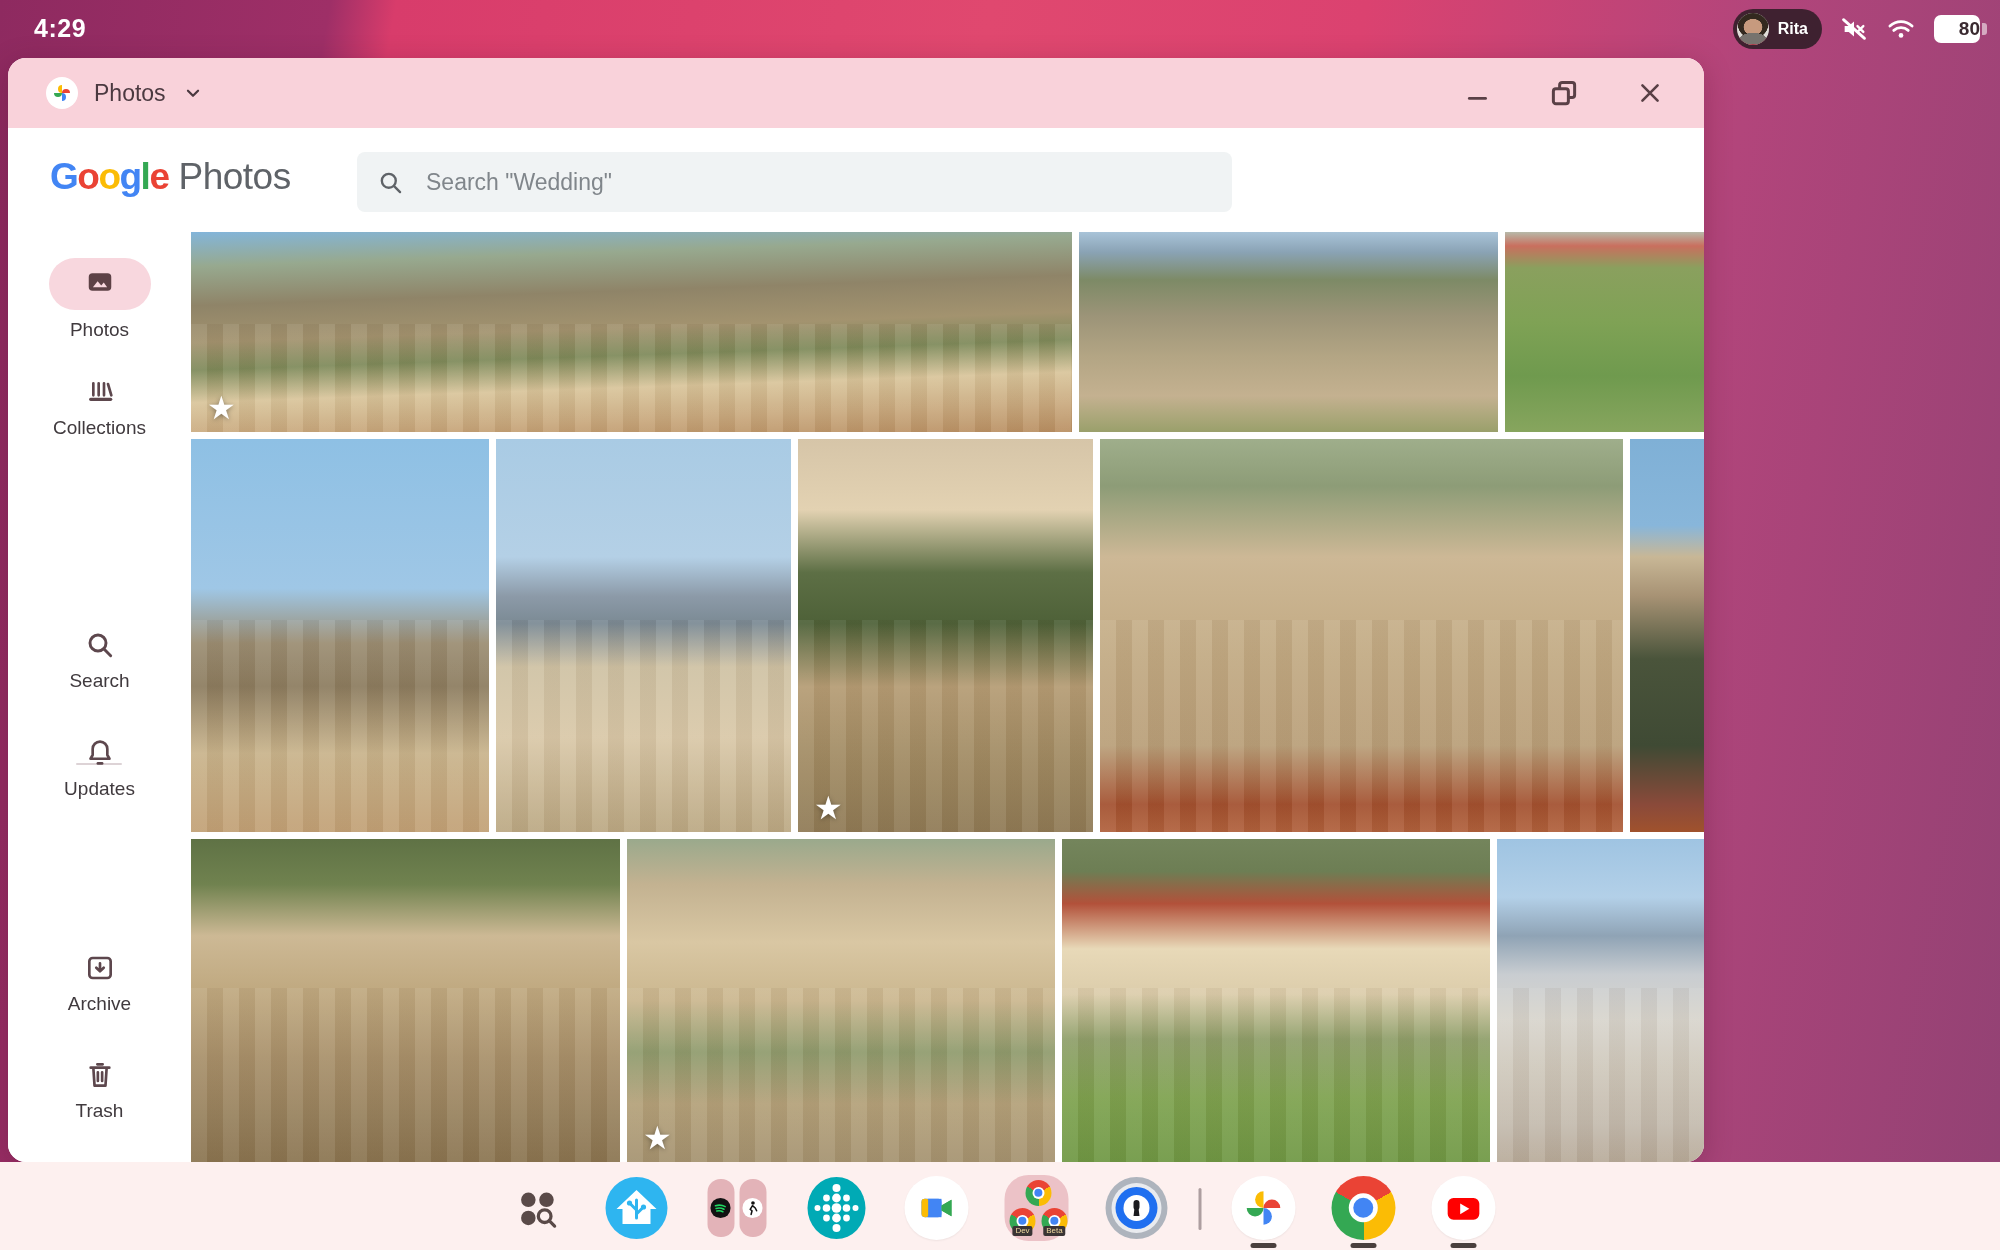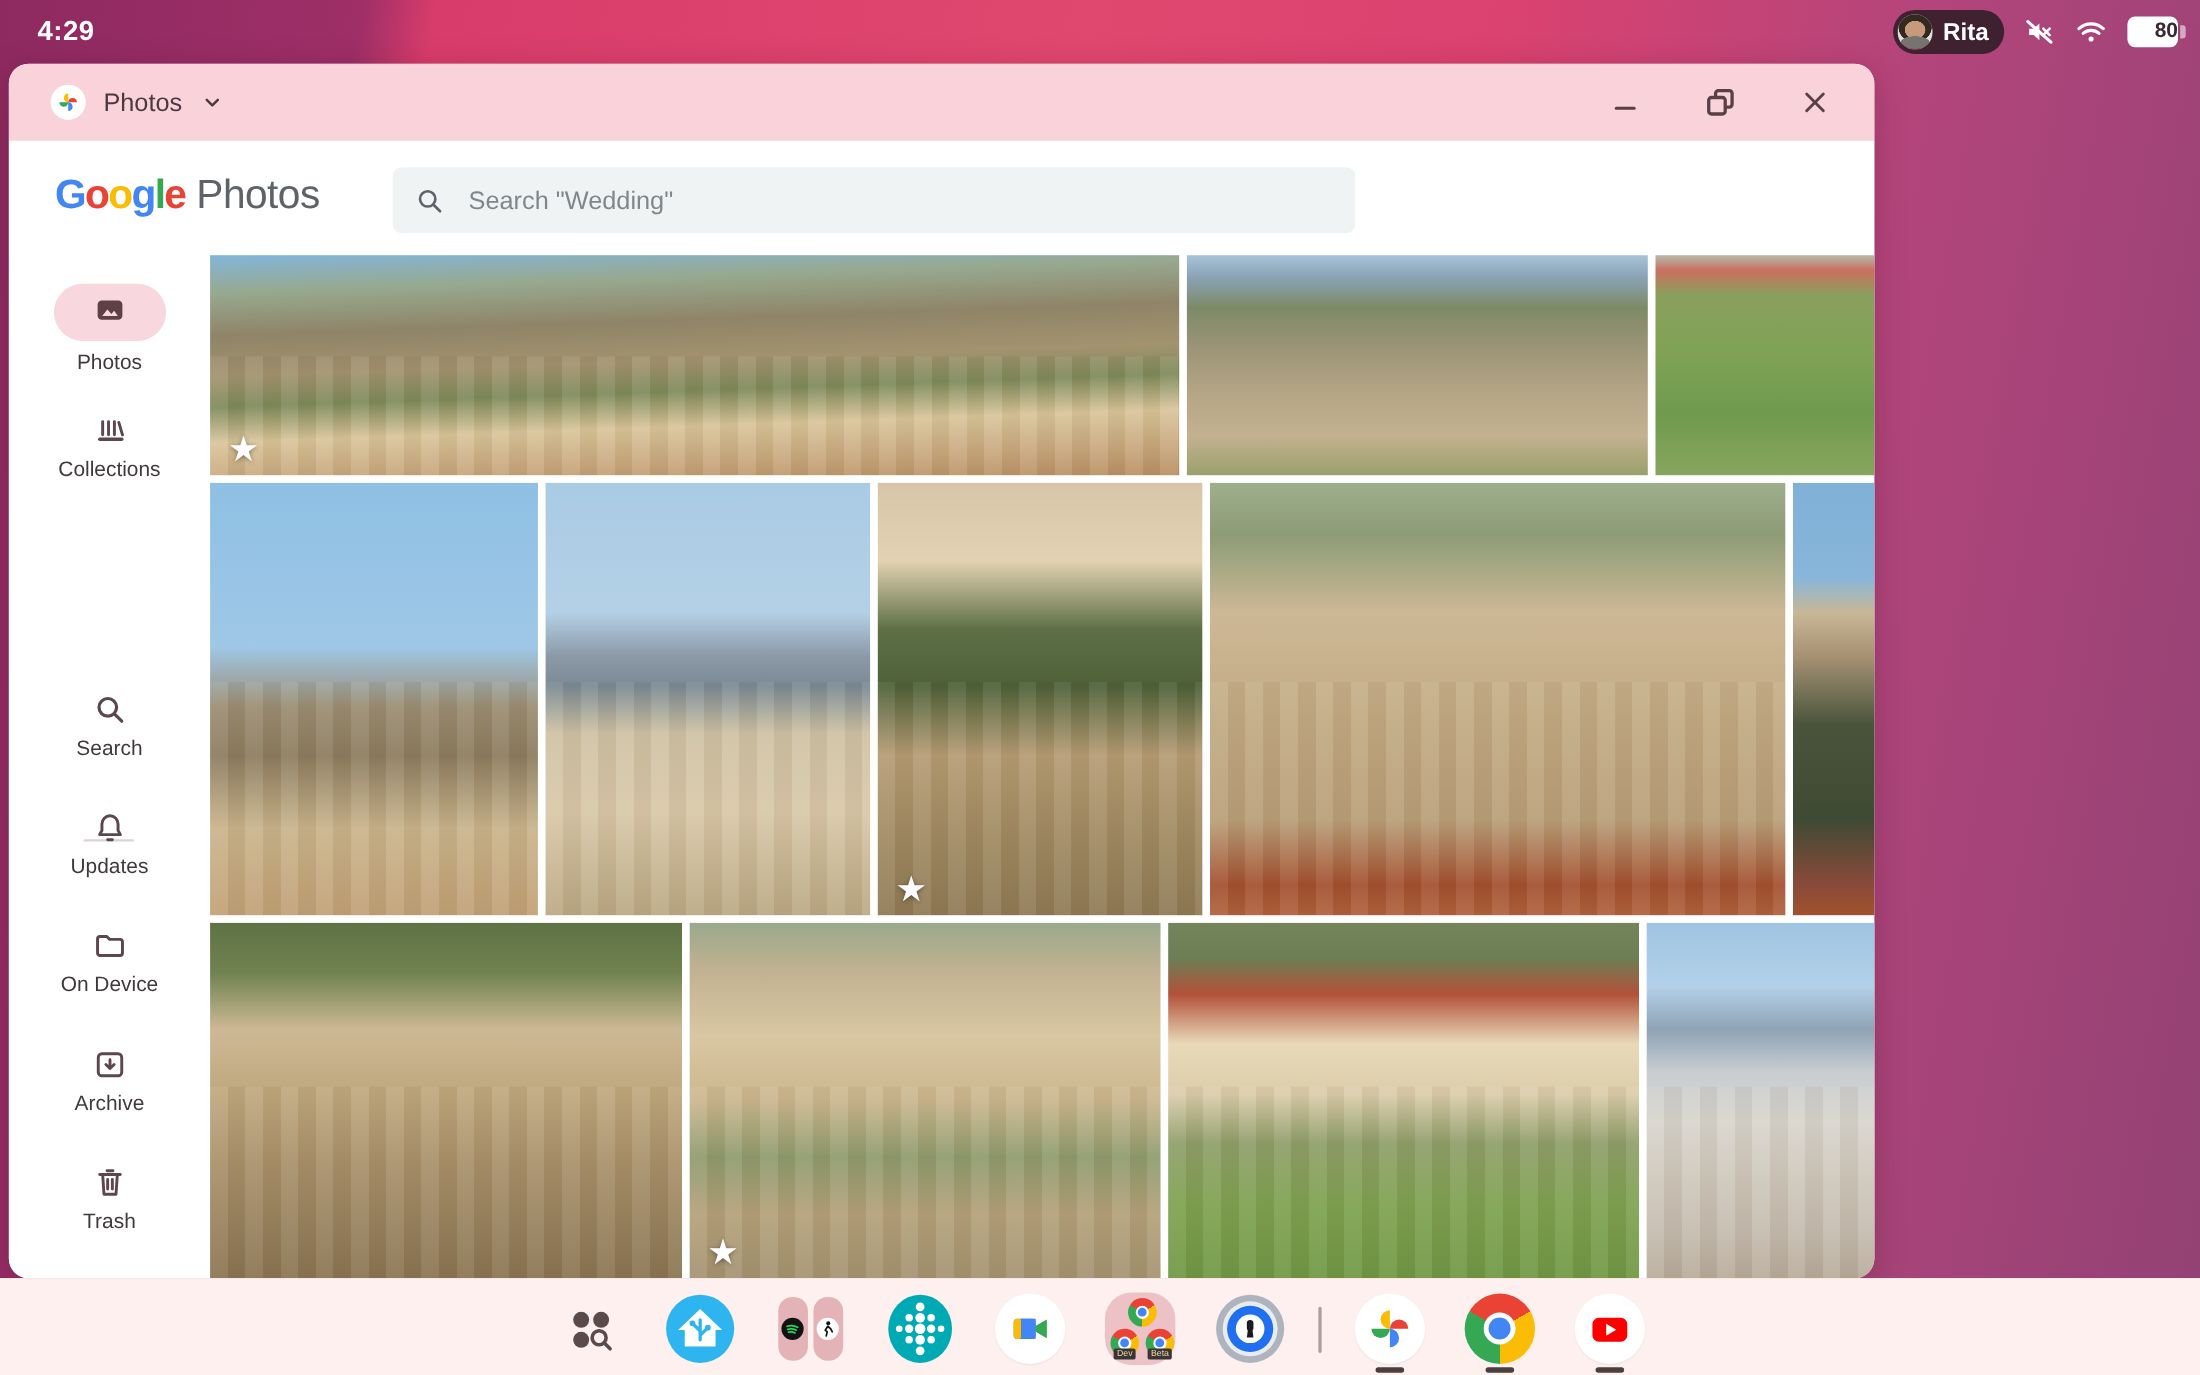--- a/index.html
+++ b/index.html
@@ -7,21 +7,21 @@
   body { position:relative; background:#fdf0ef; }
 
   
   .wallpaper { position:absolute; left:0; top:0; width:2000px; height:1162px;
     background:linear-gradient(100deg,#8e2a60 0%,#9e2f67 15%,#d83c6b 18%,#e0486f 45%,#db4270 62%,#b2457b 80%,#934274 100%); }
   .statusbar { position:absolute; left:0; top:0; width:2000px; height:57px; display:flex; align-items:center; }
   .status-time { position:absolute; left:34px; top:14px; color:#fff; font-size:25px; font-weight:bold; letter-spacing:.5px; }
   .status-right { position:absolute; right:20px; top:8px; height:42px; display:flex; align-items:center; gap:18px; }
   .user-chip { display:flex; align-items:center; gap:9px; background:rgba(38,26,32,.82); border-radius:20px; height:40px; padding:4px 14px 4px 4px; }
   .user-chip .mini-avatar { width:32px; height:32px; border-radius:50%; overflow:hidden; }
-  .user-chip .name { color:#fff; font-size:22px; font-weight:bold; }
+  .user-chip .name { color:#fff; font-size:16px; font-weight:bold; }
   .avatar-photo { width:100%; height:100%;
     background:
       radial-gradient(ellipse 42% 18% at 50% 80%, #77736e 0 95%, transparent 100%),
       radial-gradient(ellipse 30% 26% at 50% 44%, #c79a7e 0 95%, transparent 100%),
       radial-gradient(ellipse 48% 44% at 50% 36%, #33291f 0 97%, transparent 100%),
       radial-gradient(ellipse 60% 28% at 50% 98%, #a63844 0 95%, transparent 100%),
       linear-gradient(180deg,#eceae6,#d9d6d1); }
   .battery { position:relative; width:46px; height:28px; background:#fff; border-radius:7px;
     display:flex; align-items:center; justify-content:flex-end; font-size:19px; font-weight:bold; color:#3a2a30; }
   .battery .nub { position:absolute; right:-7px; top:8px; width:5px; height:12px; background:rgba(255,255,255,.55); border-radius:0 3px 3px 0; }
@@ -238,28 +238,20 @@
       <div class="lbl">Search</div>
     </div>
     <div class="side-item" style="top:505px">
       <div class="ico">
         <svg width="32" height="32" viewBox="0 0 24 24" fill="none" stroke="#5d474d" stroke-width="2" stroke-linejoin="round">
             <path d="M12 3.5a5.5 5.5 0 0 1 5.5 5.5v4.5l1.6 2.8H4.9L6.5 13.5V9A5.5 5.5 0 0 1 12 3.5Z"></path>
             <path d="M10.4 19.8h3.2" stroke-linecap="round"></path>
           </svg>
       </div>
       <div class="lbl">Updates</div>
-    </div>
-    <div class="side-item" style="top:612px">
-      <div class="ico">
-        <svg width="32" height="32" viewBox="0 0 24 24" fill="none" stroke="#5d474d" stroke-width="2" stroke-linejoin="round">
-            <path d="M3.5 7.2c0-1 .8-1.7 1.7-1.7h4.6l2 2h7c1 0 1.7.8 1.7 1.7v7.6c0 1-.8 1.7-1.7 1.7H5.2c-1 0-1.7-.8-1.7-1.7Z"></path>
-          </svg>
-      </div>
-      <div class="lbl">On Device</div>
     </div>
     <div class="side-item" style="top:720px">
       <div class="ico">
         <svg width="32" height="32" viewBox="0 0 24 24" fill="none" stroke="#5d474d" stroke-width="2" stroke-linejoin="round">
             <rect x="4" y="4.5" width="16" height="15" rx="2.5"></rect>
             <path d="M12 8.5v6M9.2 11.8 12 14.5l2.8-2.7" stroke-linecap="round"></path>
           </svg>
       </div>
       <div class="lbl">Archive</div>
     </div>

